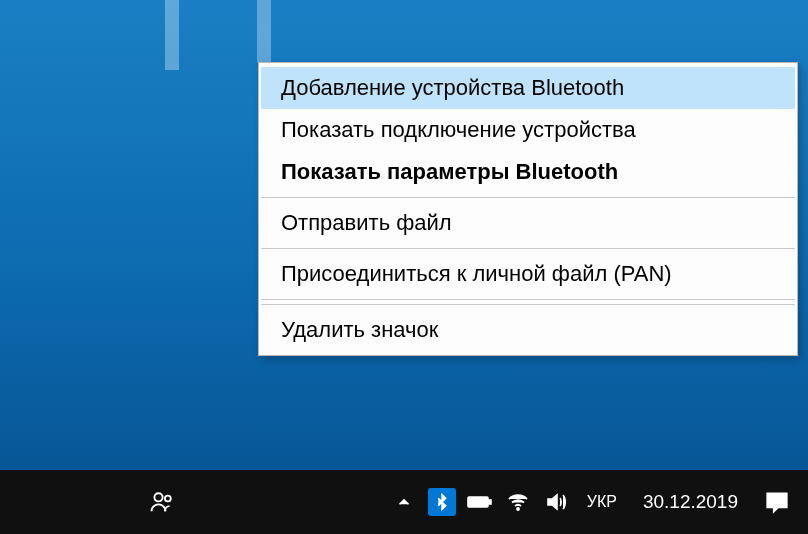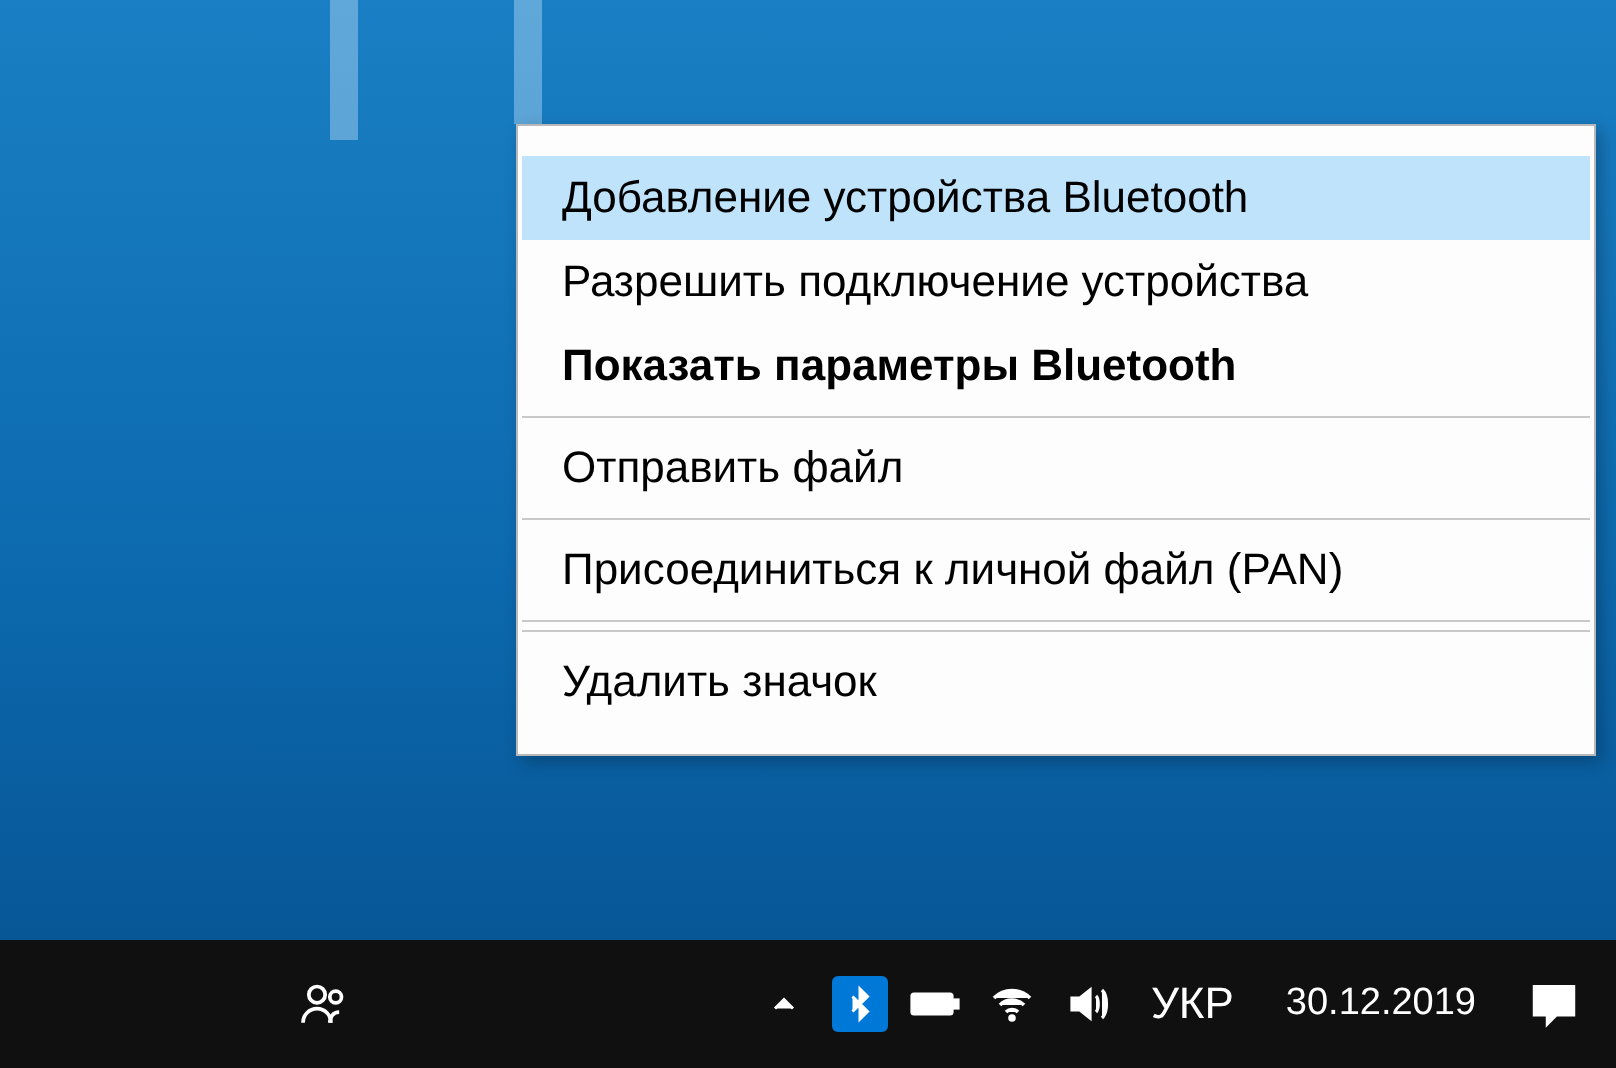--- a/index.html
+++ b/index.html
@@ -41,21 +41,21 @@
       background: rgba(200, 230, 250, 0.4);
     }
     .context-menu {
       position: absolute;
       top: 62px;
       left: 258px;
       width: 540px;
       background: #fdfdfd;
       border: 1px solid #b8b8b8;
       box-shadow: 3px 3px 8px rgba(0,0,0,0.25);
-      padding: 15px 2px;
+      padding: 4px 2px;
     }
     .menu-item {
       padding: 8px 20px 8px 20px;
       font-size: 22px;
       color: #000;
       cursor: default;
       white-space: nowrap;
     }
     .menu-item.highlighted {
       background: #bfe3fb;
@@ -95,21 +95,21 @@
     .tray-icon {
       width: 38px;
       height: 64px;
       display: flex;
       align-items: center;
       justify-content: center;
       color: #fff;
     }
     .lang-indicator {
       color: #fff;
-      font-size: 22px;
+      font-size: 16px;
       padding: 0 12px;
       height: 64px;
       display: flex;
       align-items: center;
     }
     .clock {
       color: #fff;
       font-size: 19px;
       text-align: right;
       line-height: 1.3;
@@ -141,21 +141,21 @@
     }
     .pad-right { width: 6px; }
   </style>
 </head>
 <body>
 
 <div class="desktop"></div>
 
 <div class="context-menu">
   <div class="menu-item highlighted">Добавление устройства Bluetooth</div>
-  <div class="menu-item">Разрешить подключение устройства</div>
+  <div class="menu-item">Показать подключение устройства</div>
   <div class="menu-item bold">Показать параметры Bluetooth</div>
   <div class="separator"></div>
   <div class="menu-item">Отправить файл</div>
   <div class="separator"></div>
   <div class="menu-item">Присоединиться к личной файл (PAN)</div>
   <div class="separator"></div>
   <div class="separator"></div>
   <div class="menu-item">Удалить значок</div>
 </div>
 

